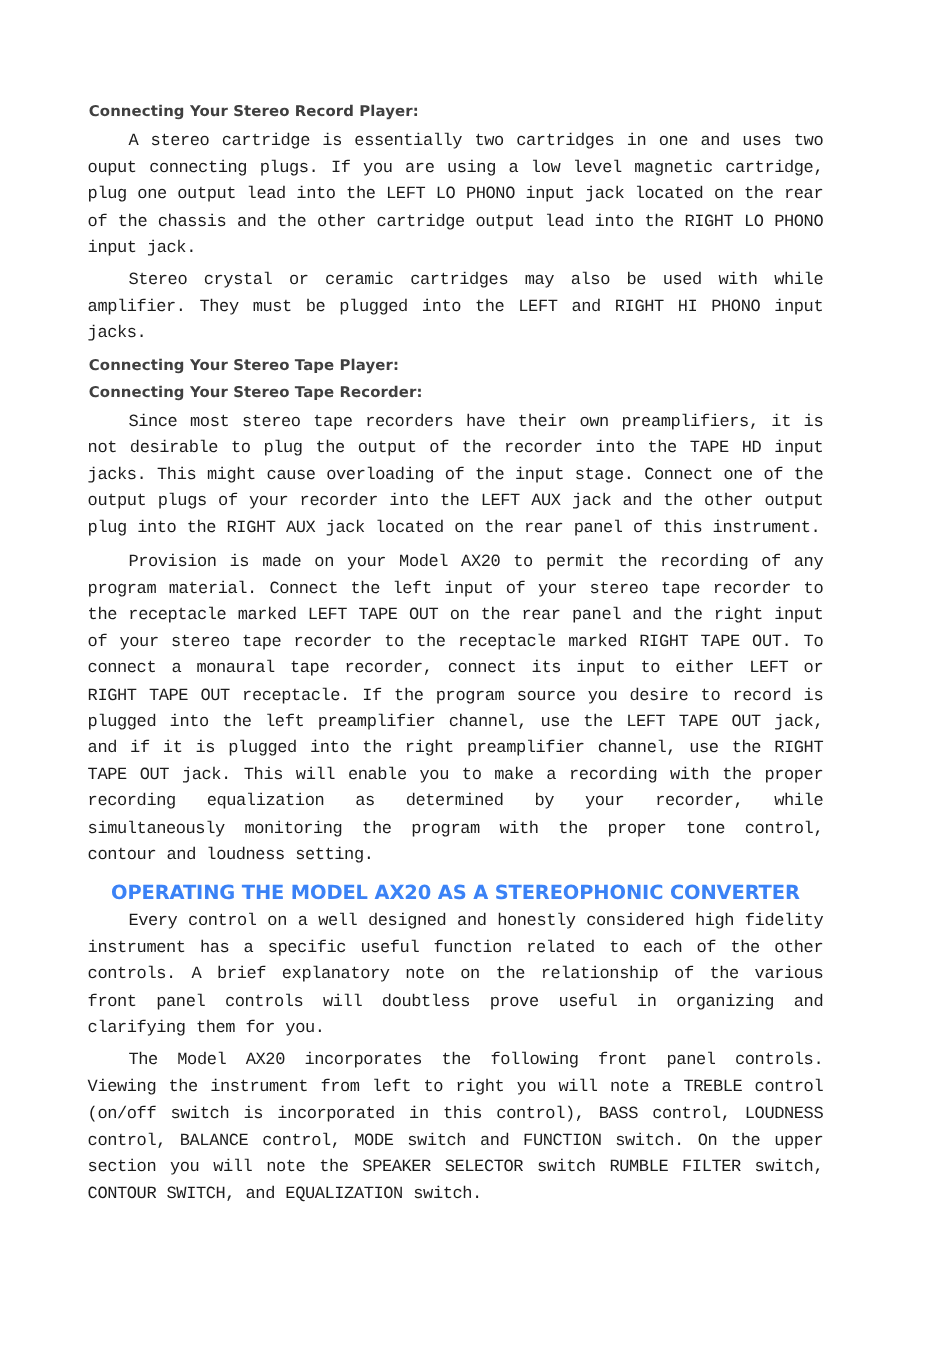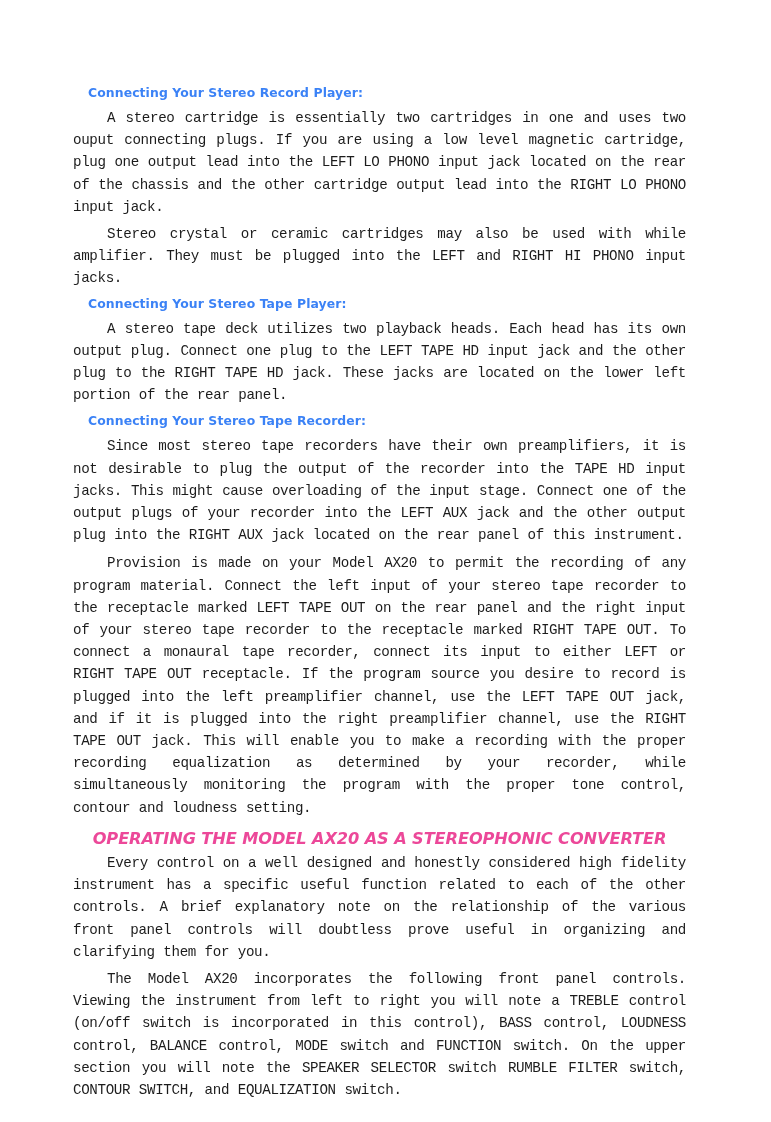--- a/index.html
+++ b/index.html
@@ -3,49 +3,48 @@
 <meta charset="utf-8">
 <style>
   html, body { margin: 0; padding: 0; background: #ffffff; }
   body { width: 771px; height: 1122px; position: relative; overflow: hidden; }
   .page {
     position: absolute; left: 73px; top: 84px; width: 613px;
     color: #1a1a1a;
   }
   .subhead {
     font-family: "DejaVu Sans", sans-serif; font-weight: bold;
-    font-size: 12.4px; letter-spacing: 0.1px; margin: 0 0 5px 15px; line-height: 18px;
-    color: #3b82f6;
+    font-size: 12.4px; letter-spacing: 0.1px; margin: 0 0 5px 1px; line-height: 18px;
+    color: #404040;
   }
   .para {
     font-family: Liberation Mono, monospace; font-size: 14.2px; line-height: 22.2px;
     text-align: justify; text-indent: 34px; margin: 0 0 5px 0; color: #1c1c1c;
     letter-spacing: -0.35px; word-spacing: 0.5px;
   }
   .section-title {
     font-family: "DejaVu Sans", sans-serif; font-weight: bold;
     font-size: 16.2px; letter-spacing: -0.1px; margin: 9px 0 2px 0; line-height: 22px;
-    text-align: center; color: #ec4899; font-style: italic;
+    text-align: center; color: #3b82f6;
   }
   .gap-s { margin-bottom: 6px; }
 </style>
 </head>
 <body>
 
 <div class="page">
 
   <div>
     <h3 class="subhead">Connecting Your Stereo Record Player:</h3>
     <p class="para">A stereo cartridge is essentially two cartridges in one and uses two ouput connecting plugs. If you are using a low level magnetic cartridge, plug one output lead into the LEFT LO PHONO input jack located on the rear of the chassis and the other cartridge output lead into the RIGHT LO PHONO input jack.</p>
     <p class="para">Stereo crystal or ceramic cartridges may also be used with while amplifier. They must be plugged into the LEFT and RIGHT HI PHONO input jacks.</p>
   </div>
 
   <div>
     <h3 class="subhead">Connecting Your Stereo Tape Player:</h3>
-    <p class="para gap-s">A stereo tape deck utilizes two playback heads. Each head has its own output plug. Connect one plug to the LEFT TAPE HD input jack and the other plug to the RIGHT TAPE HD jack. These jacks are located on the lower left portion of the rear panel.</p>
   </div>
 
   <div>
     <h3 class="subhead">Connecting Your Stereo Tape Recorder:</h3>
     <p class="para gap-s">Since most stereo tape recorders have their own preamplifiers, it is not desirable to plug the output of the recorder into the TAPE HD input jacks. This might cause overloading of the input stage. Connect one of the output plugs of your recorder into the LEFT AUX jack and the other output plug into the RIGHT AUX jack located on the rear panel of this instrument.</p>
   </div>
 
   <div>
     <p class="para">Provision is made on your Model AX20 to permit the recording of any program material. Connect the left input of your stereo tape recorder to the receptacle marked LEFT TAPE OUT on the rear panel and the right input of your stereo tape recorder to the receptacle marked RIGHT TAPE OUT. To connect a monaural tape recorder, connect its input to either LEFT or RIGHT TAPE OUT receptacle. If the program source you desire to record is plugged into the left preamplifier channel, use the LEFT TAPE OUT jack, and if it is plugged into the right preamplifier channel, use the RIGHT TAPE OUT jack. This will enable you to make a recording with the proper recording equalization as determined by your recorder, while simultaneously monitoring the program with the proper tone control, contour and loudness setting.</p>
   </div>

